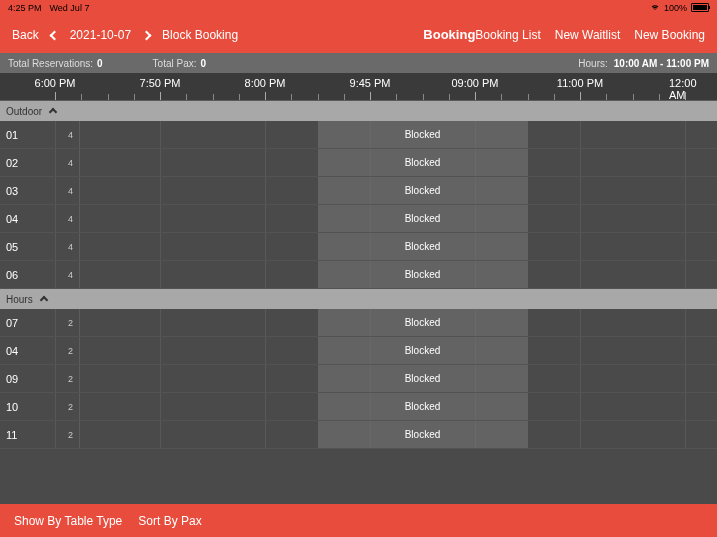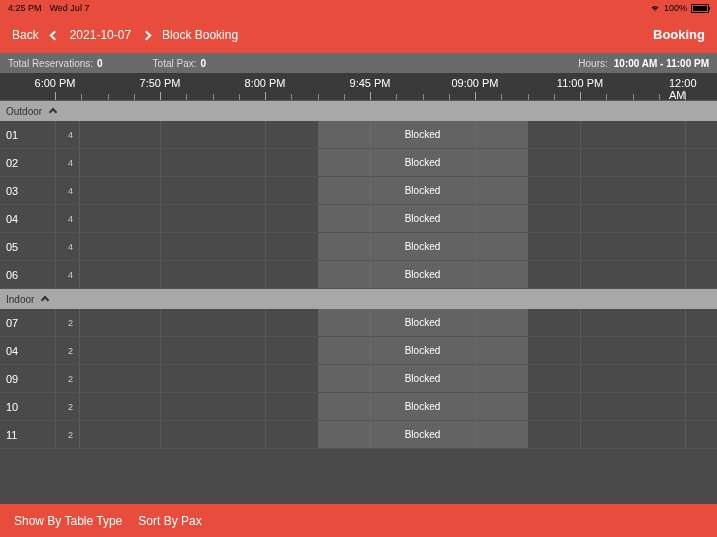--- a/index.html
+++ b/index.html
@@ -1,19 +1,19 @@
 <!DOCTYPE html>
 <html><head>
 <meta charset="utf-8">
 <style>
 *{margin:0;padding:0;box-sizing:border-box;font-family:-apple-system,Helvetica,Arial,sans-serif}
 body{width:717px;height:537px;background:#4a4a4a;overflow:hidden;position:relative}
 .status-bar{height:16px;background:#e74c3c;display:flex;align-items:center;justify-content:space-between;padding:0 8px;font-size:9px;color:#000;font-weight:500}
 .status-left{display:flex;gap:8px}
-.status-right{display:flex;align-items:center;gap:4px}
+.status-right{display:flex;gap:4px}
 .nav-bar{height:37px;background:#e74c3c;display:flex;align-items:center;padding:0 12px;color:#fff;font-size:12px}
 .nav-left{display:flex;align-items:center;gap:12px}
 .nav-center{flex:1;text-align:right;font-weight:600;font-size:13px}
 .nav-right{display:flex;gap:14px}
 .nav-item{cursor:pointer}
 .info-bar{height:20px;background:#6a6a6a;display:flex;align-items:center;padding:0 8px;font-size:10px;color:#ddd}
 .info-left{display:flex;gap:4px;align-items:center}
 .info-mid{margin-left:50px;display:flex;gap:4px}
 .info-right{margin-left:auto;display:flex;gap:6px}
 .bold{color:#fff;font-weight:600}
@@ -63,20 +63,25 @@
 
 <div class="nav-bar">
   <div class="nav-left">
     <span class="nav-item">Back</span>
     <span class="nav-item"><span class="chevron left"></span></span>
     <span class="nav-item">2021-10-07</span>
     <span class="nav-item"><span class="chevron right"></span></span>
     <span class="nav-item">Block Booking</span>
   </div>
   <div class="nav-center">Booking</div>
+  <div class="nav-right">
+    <span class="nav-item">Booking List</span>
+    <span class="nav-item">New Waitlist</span>
+    <span class="nav-item">New Booking</span>
+  </div>
 </div>
 
 <div class="info-bar">
   <div class="info-left">
     <span>Total Reservations:</span>
     <span class="bold">0</span>
   </div>
   <div class="info-mid">
     <span>Total Pax:</span>
     <span class="bold">0</span>
@@ -233,21 +238,21 @@
           <div class="grid-line" style="left: 185px;"></div>
           <div class="grid-line" style="left: 290px;"></div>
           <div class="grid-line" style="left: 395px;"></div>
           <div class="grid-line" style="left: 500px;"></div>
           <div class="grid-line" style="left: 605px;"></div>
         </div>
         <div class="block" style="left: 237.5px; width: 210px;">Blocked</div>
       </div>
     </div>
     <div class="section-header">
-      <span>Indoor</span>
+      <span>Hours</span>
       <span class="chevron-up-sm"></span>
     </div>
     <div class="row">
       <div class="row-label">
         <span>07</span>
         <span class="cap">2</span>
       </div>
       <div class="row-body">
         <div class="grid-lines">
           <div class="grid-line" style="left: -25px;"></div>

